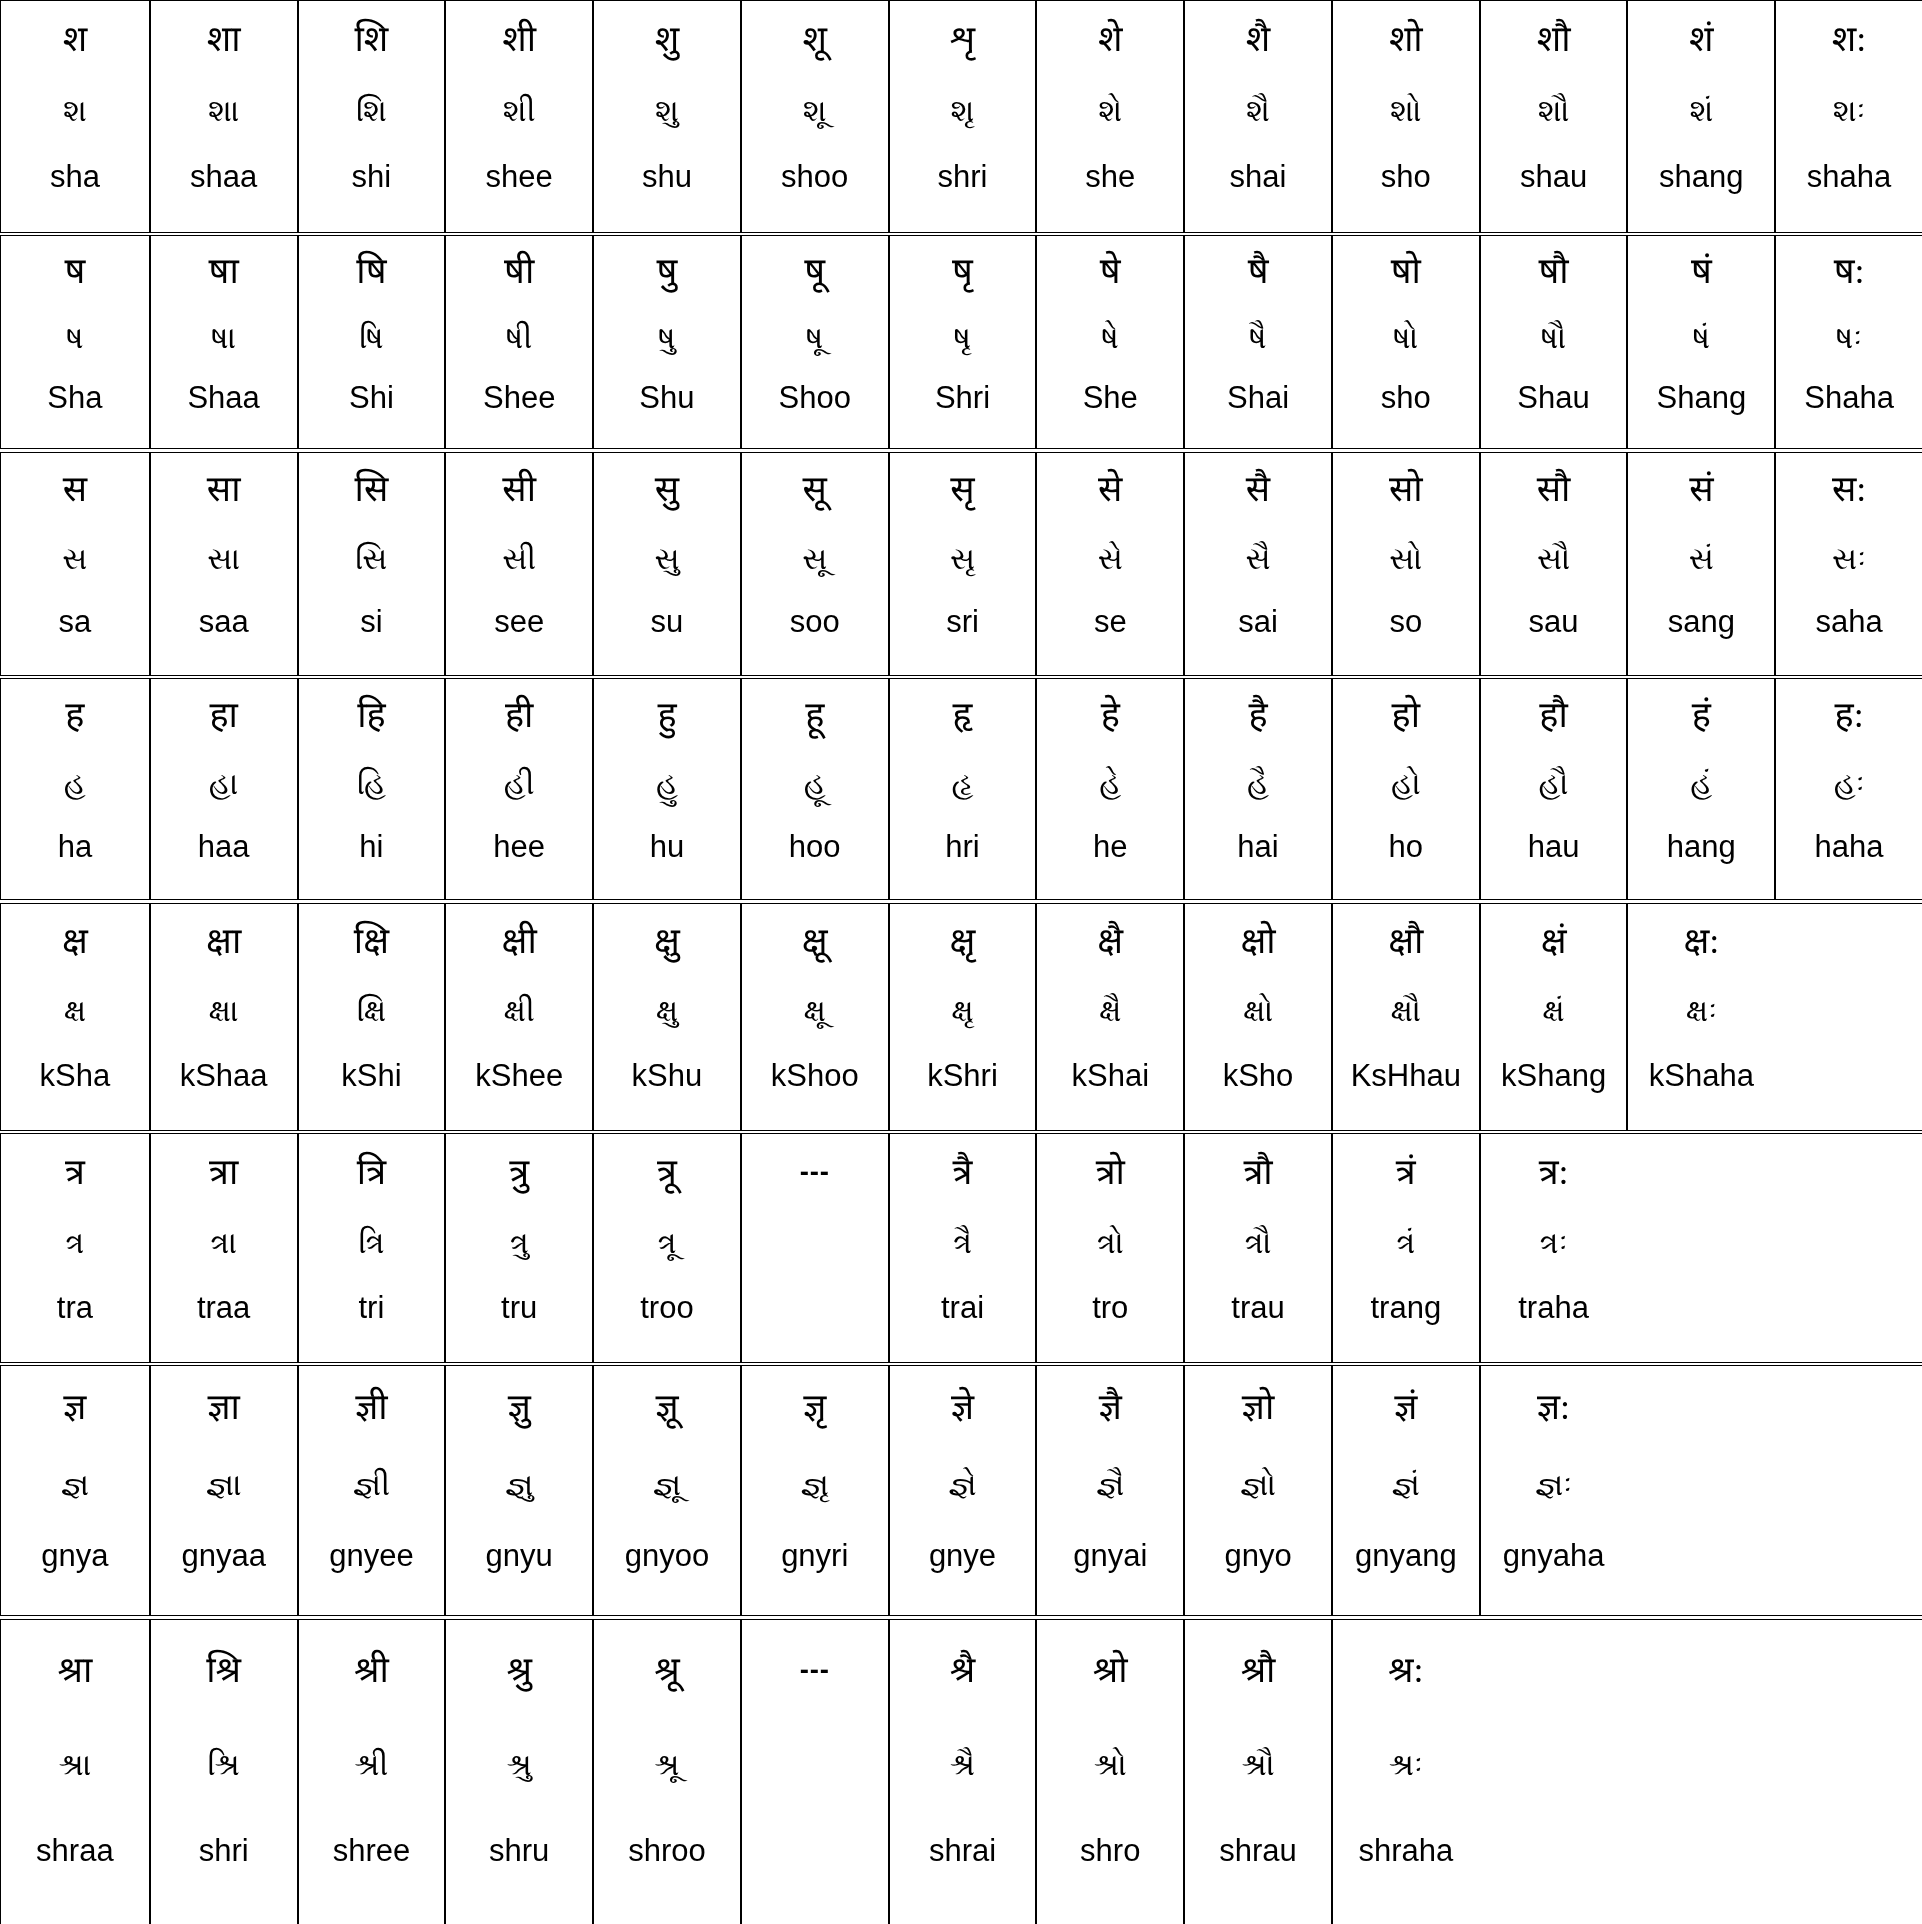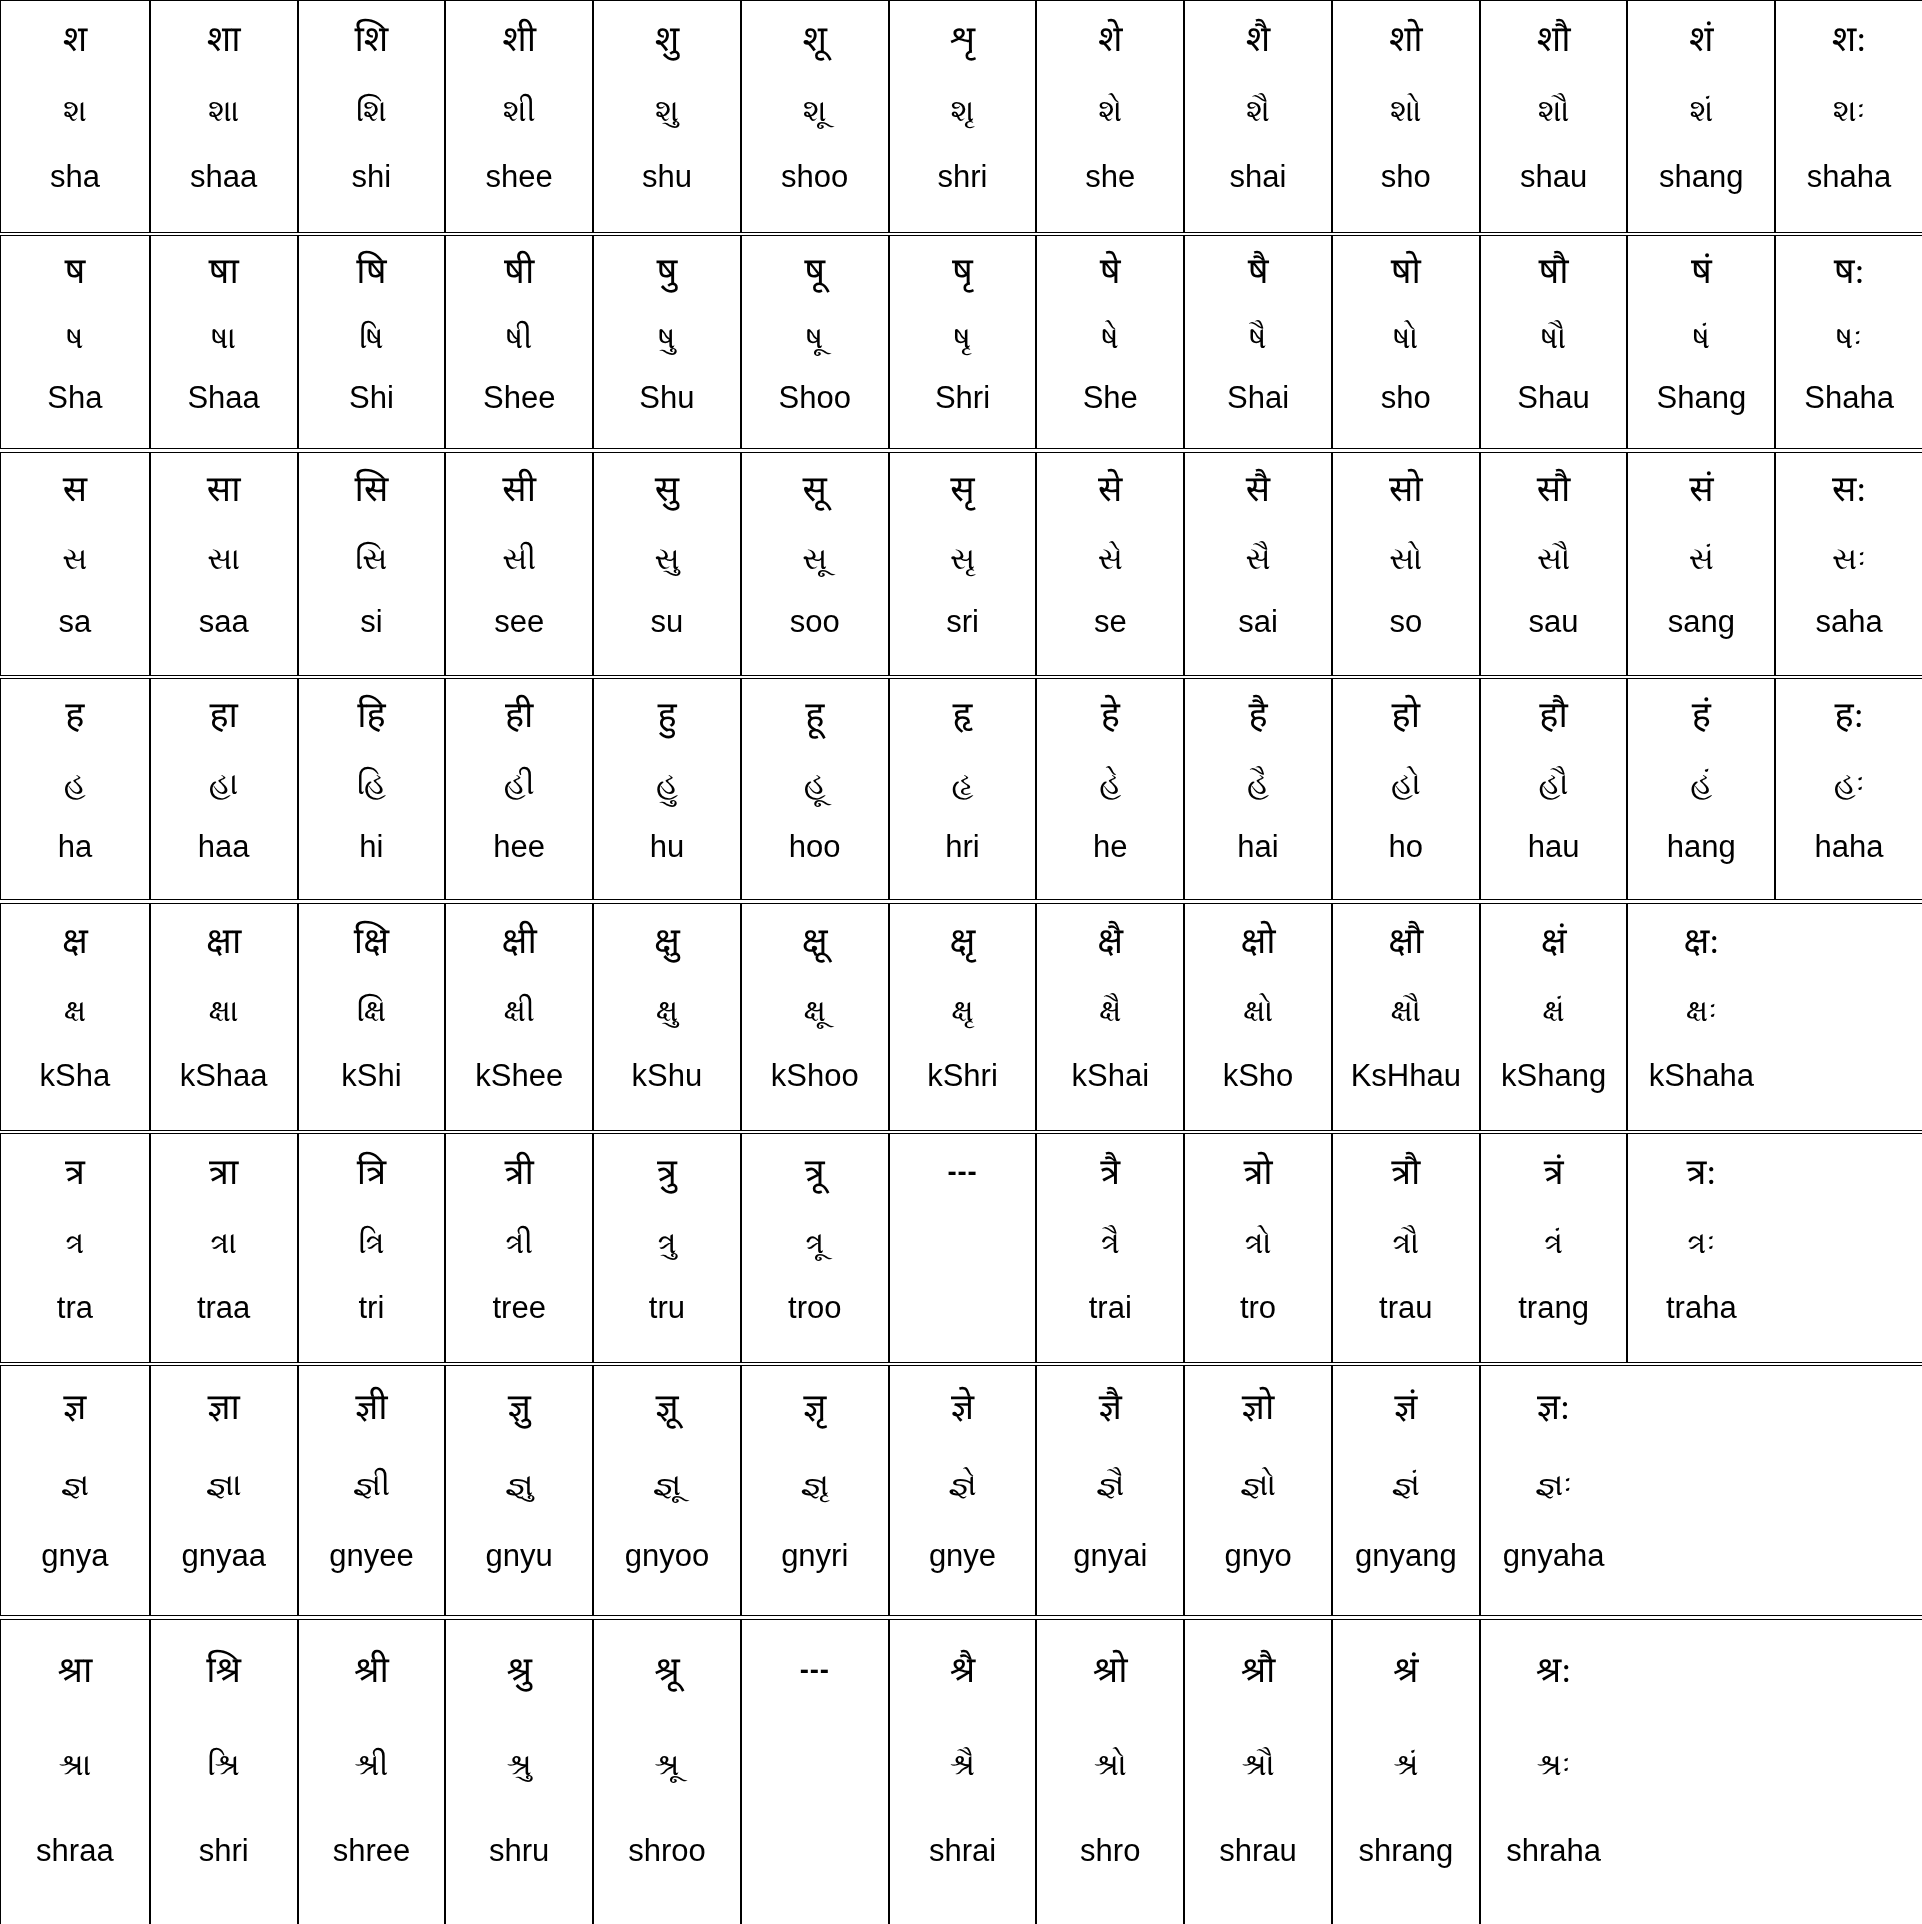--- a/index.html
+++ b/index.html
@@ -474,26 +474,20 @@
     <span class="slot rom">traa</span>
     <span class="slot"></span>
   </div>
       <div class="cell">
     <span class="slot dev">त्रि</span>
     <span class="slot guj">ત્રિ</span>
     <span class="slot rom">tri</span>
     <span class="slot"></span>
   </div>
       <div class="cell">
-    <span class="slot dev">त्री</span>
-    <span class="slot guj">ત્રી</span>
-    <span class="slot rom">tree</span>
-    <span class="slot"></span>
-  </div>
-      <div class="cell">
     <span class="slot dev">त्रु</span>
     <span class="slot guj">ત્રુ</span>
     <span class="slot rom">tru</span>
     <span class="slot"></span>
   </div>
       <div class="cell">
     <span class="slot dev">त्रू</span>
     <span class="slot guj">ત્રૂ</span>
     <span class="slot rom">troo</span>
     <span class="slot"></span>
@@ -652,26 +646,20 @@
     <span class="slot rom">shro</span>
     <span class="slot"></span>
   </div>
       <div class="cell">
     <span class="slot dev">श्रौ</span>
     <span class="slot guj">શ્રૌ</span>
     <span class="slot rom">shrau</span>
     <span class="slot"></span>
   </div>
       <div class="cell">
-    <span class="slot dev">श्रं</span>
-    <span class="slot guj">શ્રં</span>
-    <span class="slot rom">shrang</span>
-    <span class="slot"></span>
-  </div>
-      <div class="cell">
     <span class="slot dev">श्र:</span>
     <span class="slot guj">શ્રઃ</span>
     <span class="slot rom">shraha</span>
     <span class="slot"></span>
   </div>
     </div>
   </div>
 
 
 </body></html>

